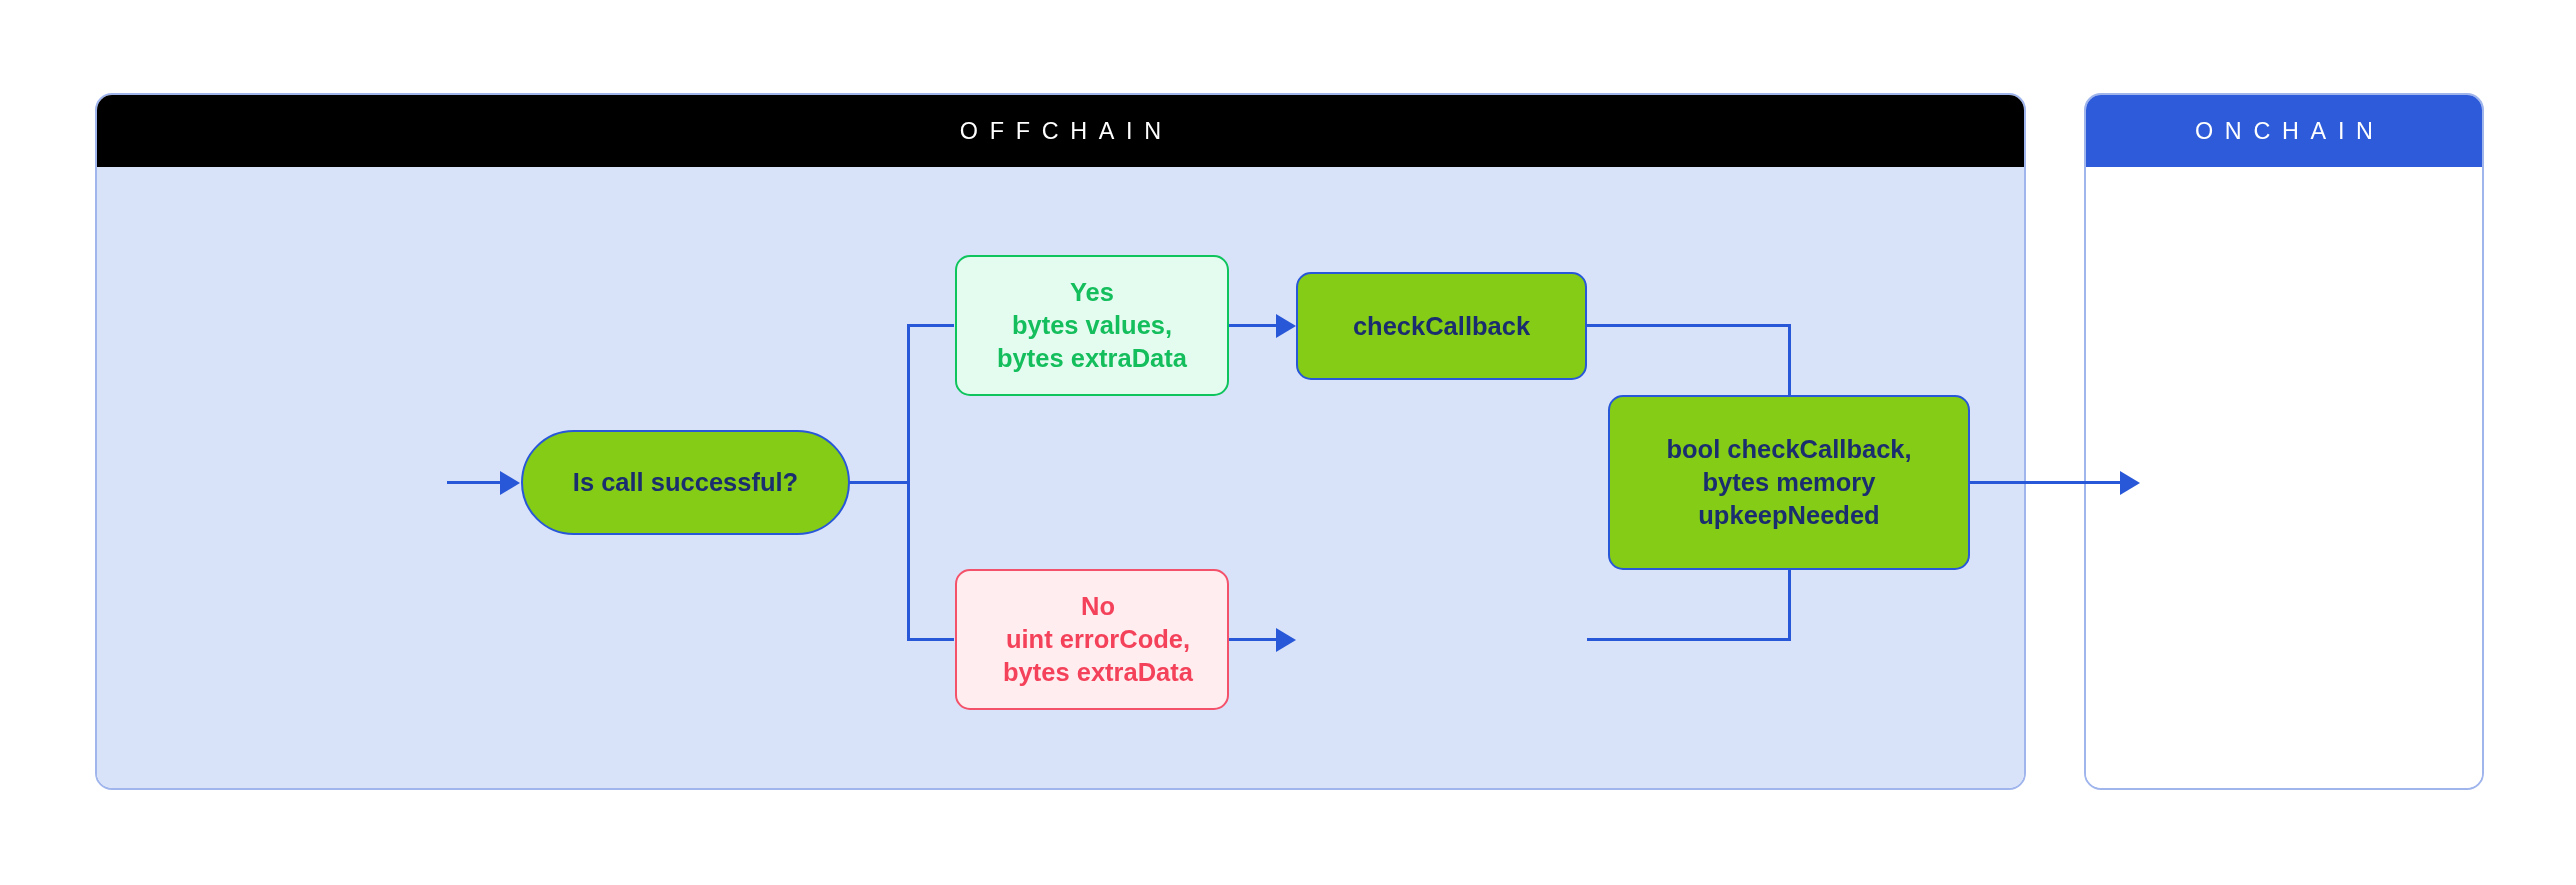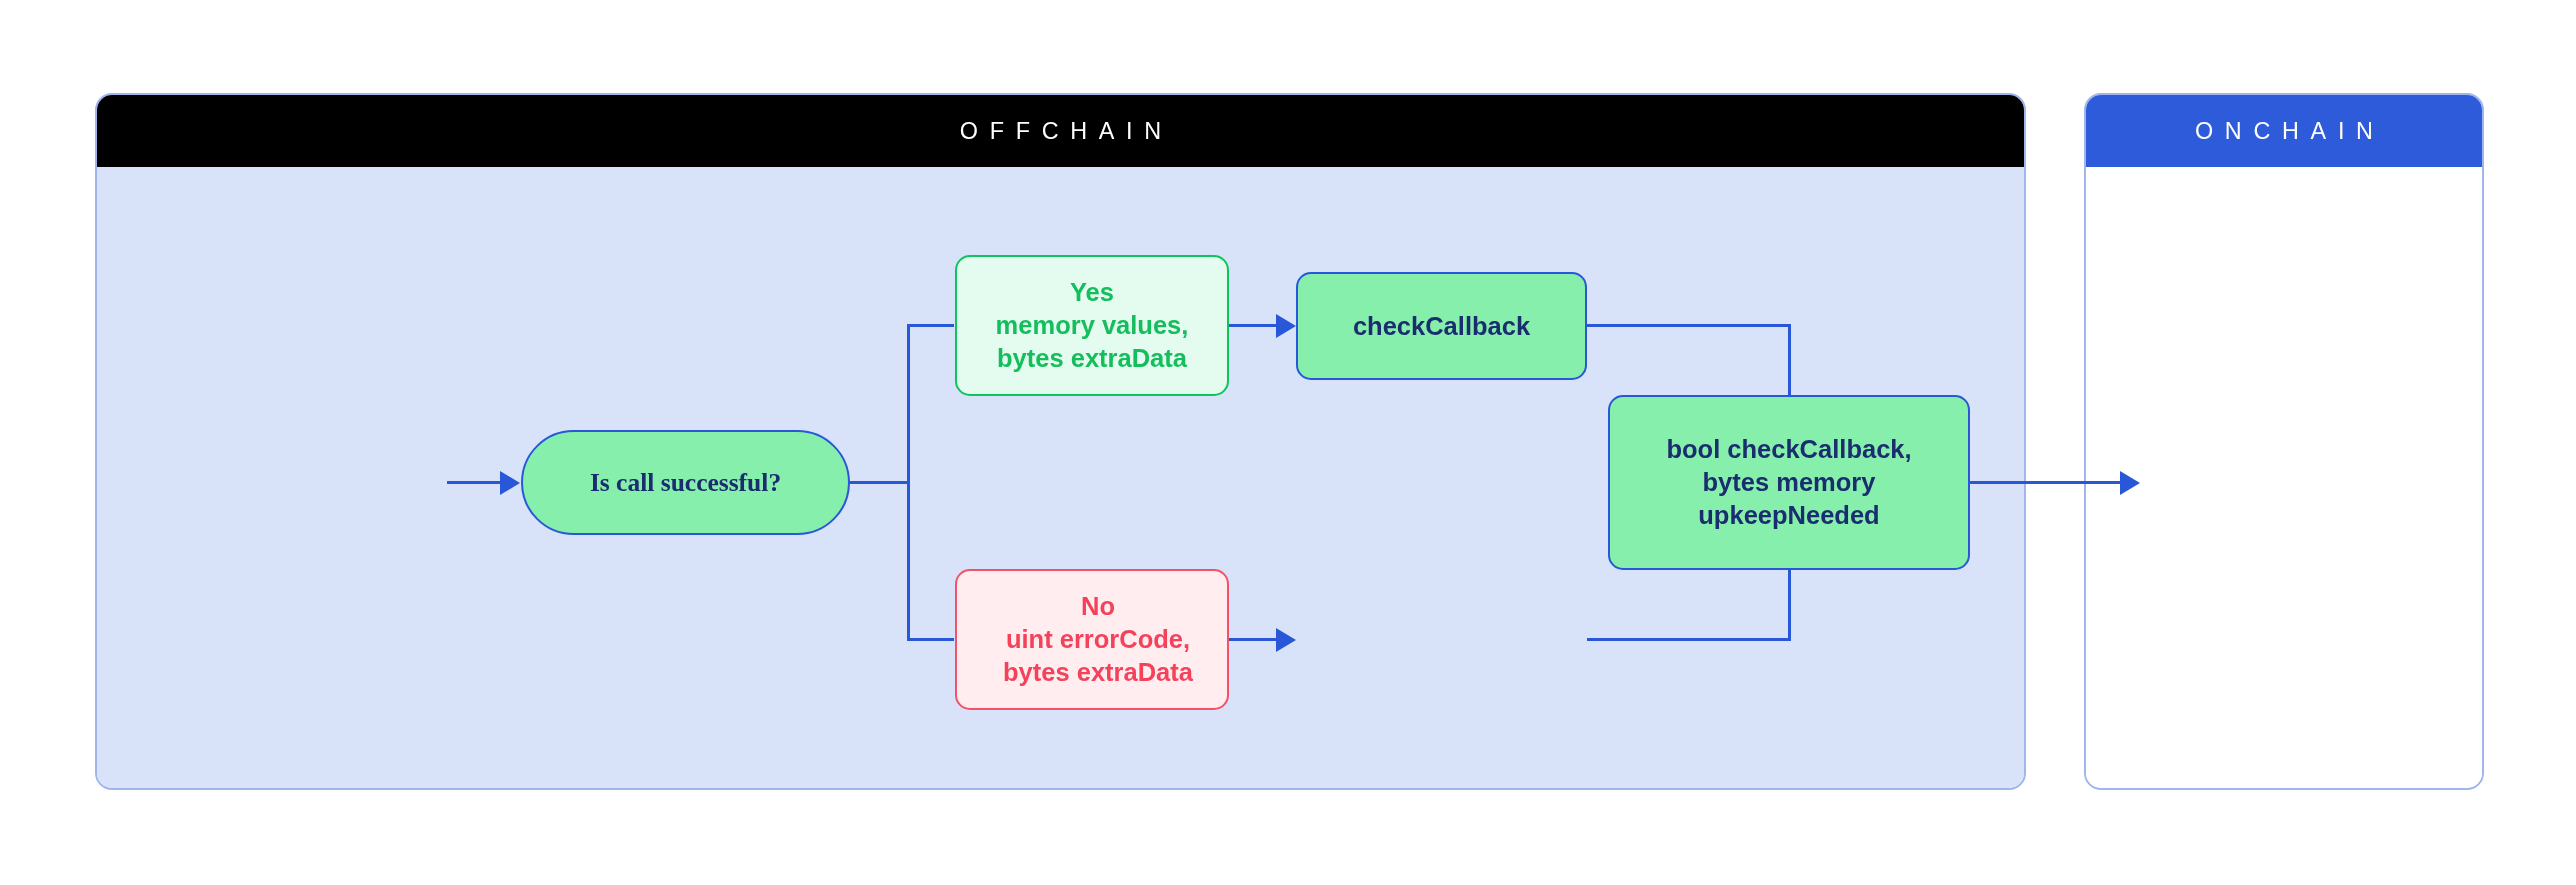--- a/index.html
+++ b/index.html
@@ -41,23 +41,23 @@
   .h-line,.v-line{position:absolute;background:var(--blue);z-index:2;}
   .h-line{height:2.7px;}
   .v-line{width:2.7px;}
   .arrow-right{position:absolute;width:0;height:0;z-index:2;
     border-top:12.2px solid transparent;border-bottom:12.2px solid transparent;
     border-left:20px solid var(--blue);}
 
   
   .node{position:absolute;z-index:3;display:flex;flex-direction:column;
     align-items:center;justify-content:center;text-align:center;
-    background:#86efac;border:2.7px solid var(--blue);border-radius:15px;
+    background:#84cc16;border:2.7px solid var(--blue);border-radius:15px;
     color:var(--navy);font-size:25.5px;font-weight:700;line-height:33px;}
-  .node-decision{border-radius:64px;font-family:Liberation Serif, serif;}
+  .node-decision{border-radius:64px;}
   .node-yes{background:var(--green-bg);border-color:var(--green);color:var(--green-text);}
   .node-no{background:var(--red-bg);border-color:var(--red);color:var(--red-text);padding-left:12px;}
 
   .n-revert{left:156px;top:429px;width:291px;height:108px;}
   .n-decision{left:521px;top:430px;width:329px;height:105px;}
   .n-yes{left:955px;top:255px;width:274px;height:141px;}
   .n-callback{left:1296px;top:272px;width:291px;height:108px;}
   .n-no{left:955px;top:569px;width:274px;height:141px;}
   .n-errorhandler{left:1296px;top:586px;width:291px;height:108px;}
   .n-result{left:1608px;top:395px;width:362px;height:175px;}
@@ -105,21 +105,21 @@
   <div class="h-line" style="left:1970px;top:481px;width:155px;"></div>
   <div class="arrow-right" style="left:2120px;top:471px;"></div>
 
 
   <div class="node node-decision n-decision">
     <div>Is call successful?</div>
   </div>
 
   <div class="node node-yes n-yes">
     <div>Yes</div>
-    <div>memory values,</div>
+    <div>bytes values,</div>
     <div>bytes extraData</div>
   </div>
 
   <div class="node n-callback">
     <div>checkCallback</div>
   </div>
 
   <div class="node node-no n-no">
     <div>No</div>
     <div>uint errorCode,</div>

